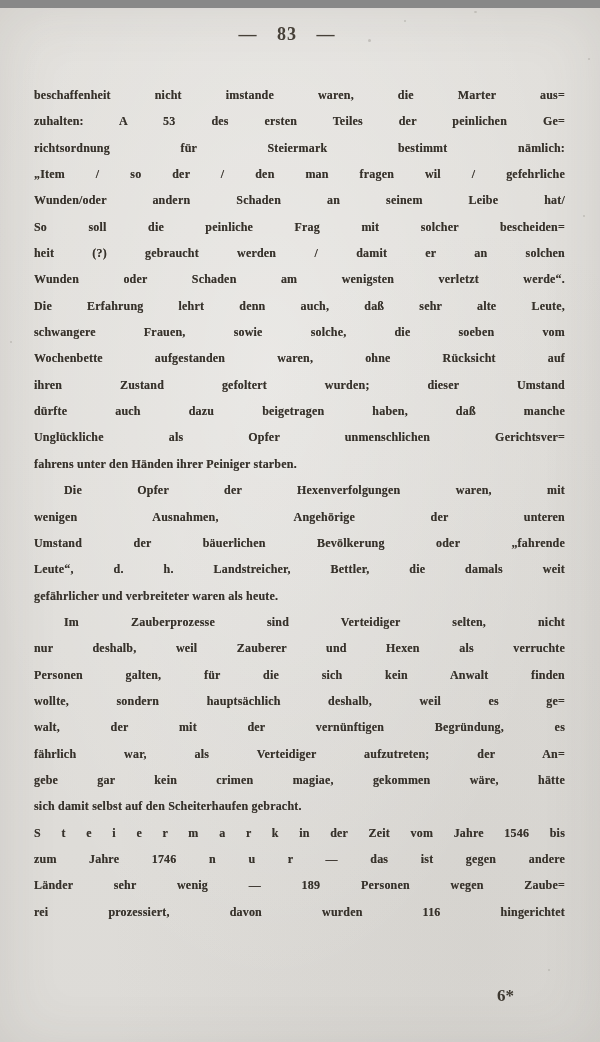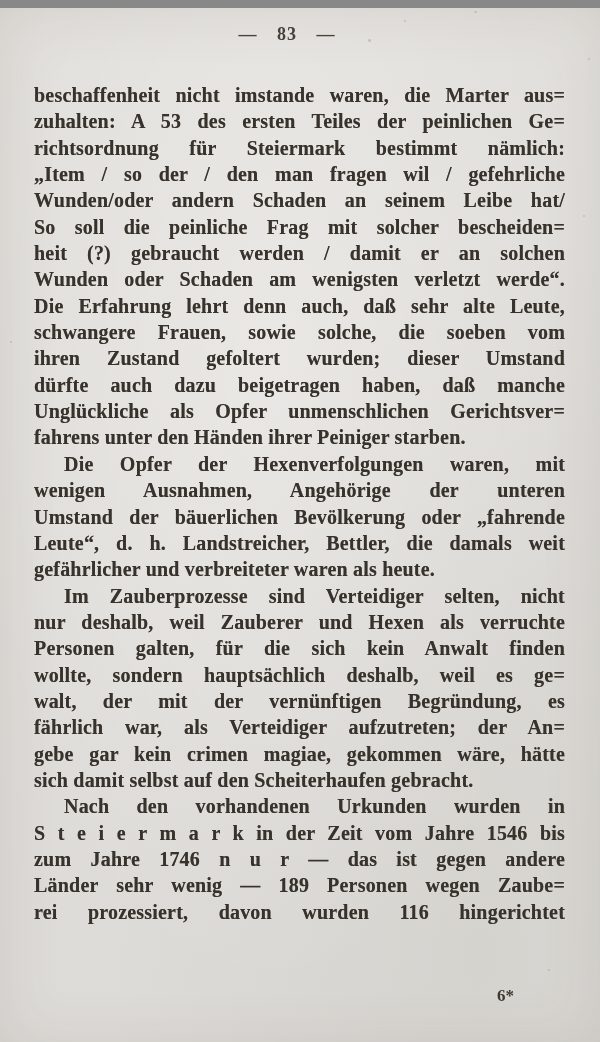--- a/index.html
+++ b/index.html
@@ -36,21 +36,21 @@
   }
   .body-text {
     position: absolute;
     left: 34px;
     top: 74px;
     width: 531px;
   }
   .line {
     height: 26.35px;
     line-height: 26.35px;
-    font-size: 20px;
+    font-size: 12px;
     font-weight: bold;
     letter-spacing: 0.2px;
     color: #37322b;
     text-shadow: 0 0 0.6px rgba(55,50,43,0.55);
     text-align: justify;
     text-align-last: justify;
     overflow: hidden;
     white-space: nowrap;
   }
   .line.para-end {
@@ -86,38 +86,38 @@
       <div class="line">beschaffenheit nicht imstande waren, die Marter aus=</div>
       <div class="line">zuhalten: A 53 des ersten Teiles der peinlichen Ge=</div>
       <div class="line">richtsordnung für Steiermark bestimmt nämlich:</div>
       <div class="line">„Item / so der / den man fragen wil / gefehrliche</div>
       <div class="line">Wunden/oder andern Schaden an seinem Leibe hat/</div>
       <div class="line">So soll die peinliche Frag mit solcher bescheiden=</div>
       <div class="line">heit (?) gebraucht werden / damit er an solchen</div>
       <div class="line">Wunden oder Schaden am wenigsten verletzt werde“.</div>
       <div class="line">Die Erfahrung lehrt denn auch, daß sehr alte Leute,</div>
       <div class="line">schwangere Frauen, sowie solche, die soeben vom</div>
+      <div class="line">Wochenbette aufgestanden waren, ohne Rücksicht auf</div>
       <div class="line">ihren Zustand gefoltert wurden; dieser Umstand</div>
       <div class="line">dürfte auch dazu beigetragen haben, daß manche</div>
       <div class="line">Unglückliche als Opfer unmenschlichen Gerichtsver=</div>
       <div class="line para-end">fahrens unter den Händen ihrer Peiniger starben.</div>
       <div class="line indent">Die Opfer der Hexenverfolgungen waren, mit</div>
       <div class="line">wenigen Ausnahmen, Angehörige der unteren</div>
       <div class="line">Umstand der bäuerlichen Bevölkerung oder „fahrende</div>
       <div class="line">Leute“, d. h. Landstreicher, Bettler, die damals weit</div>
       <div class="line para-end">gefährlicher und verbreiteter waren als heute.</div>
       <div class="line indent">Im Zauberprozesse sind Verteidiger selten, nicht</div>
       <div class="line">nur deshalb, weil Zauberer und Hexen als verruchte</div>
       <div class="line">Personen galten, für die sich kein Anwalt finden</div>
       <div class="line">wollte, sondern hauptsächlich deshalb, weil es ge=</div>
       <div class="line">walt, der mit der vernünftigen Begründung, es</div>
       <div class="line">fährlich war, als Verteidiger aufzutreten; der An=</div>
       <div class="line">gebe gar kein crimen magiae, gekommen wäre, hätte</div>
       <div class="line para-end">sich damit selbst auf den Scheiterhaufen gebracht.</div>
-      <div class="line indent">Nach den vorhandenen Urkunden wurden in</div>
       <div class="line">S t e i e r m a r k in der Zeit vom Jahre 1546 bis</div>
       <div class="line">zum Jahre 1746 n u r — das ist gegen andere</div>
       <div class="line">Länder sehr wenig — 189 Personen wegen Zaube=</div>
       <div class="line">rei prozessiert,  davon wurden 116 hingerichtet</div>
     </div>
 
   <div class="signature-mark">6*</div>
 
   <div class="speck" style="left:474px; top:3px;  width:3px; height:2px;"></div>
   <div class="speck" style="left:404px; top:12px; width:2px; height:2px;"></div>

